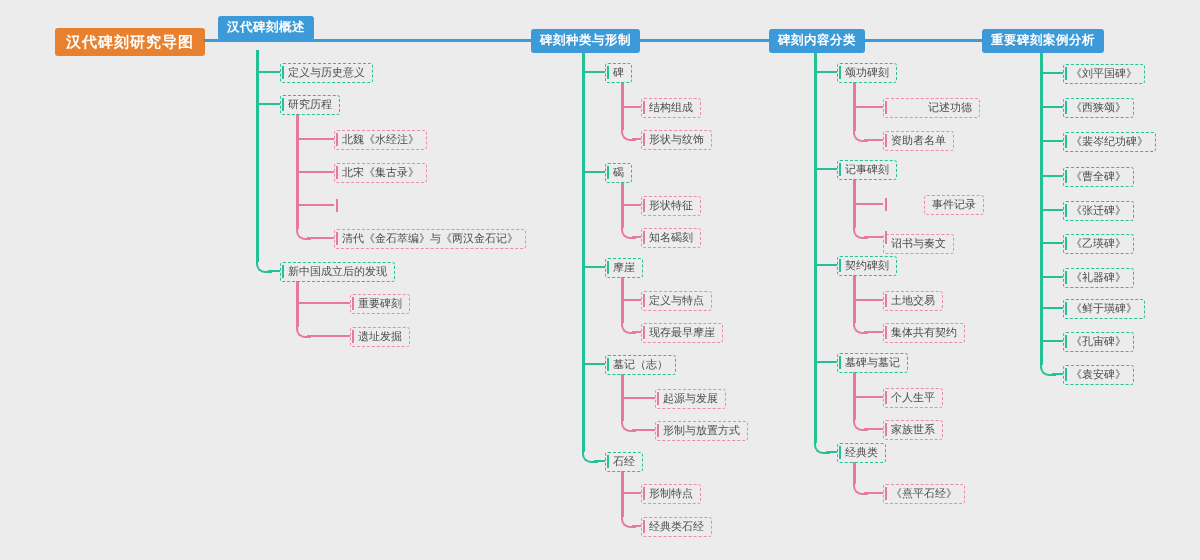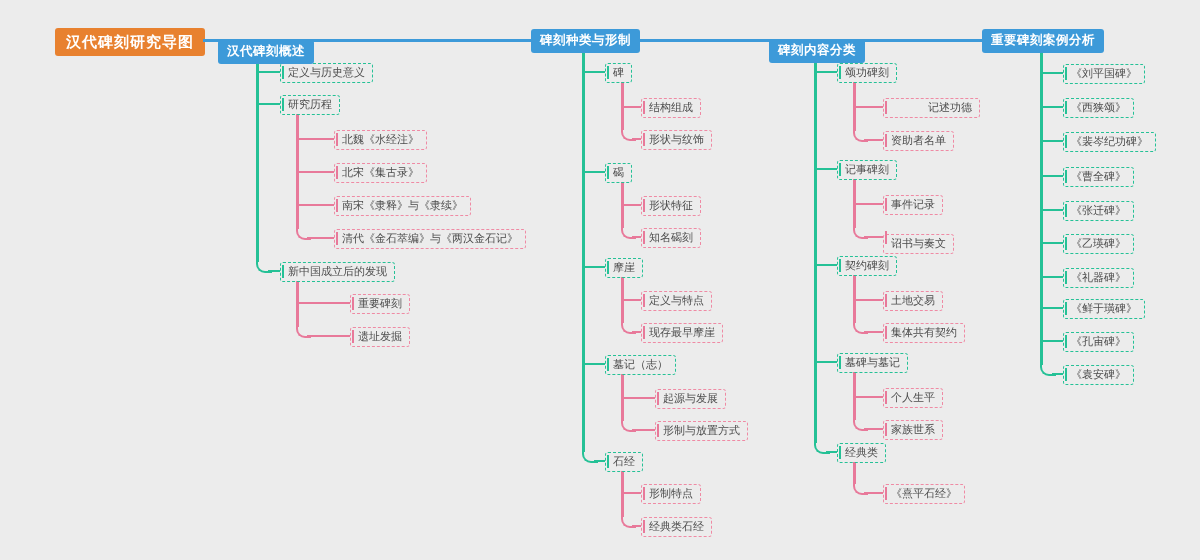--- a/index.html
+++ b/index.html
@@ -81,38 +81,37 @@
     border-width:0 0 2.6px 2.6px;
     border-bottom-left-radius:9px;
   }
 </style>
 </head>
 <body>
 
 <div id="canvas">
     <div class="node root" style="left: 55px; top: 28px;">汉代碑刻研究导图</div>
     <div class="edge h-blue" style="left: 203px; top: 39px; width: 800px; background: rgb(61, 154, 217);"></div>
-    <div class="node lvl1" style="left: 218px; top: 40px;">汉代碑刻概述</div>
+    <div class="node lvl1" style="left: 218px; top: 16px;">汉代碑刻概述</div>
     <div class="edge v-green" style="left: 256px; top: 50px; height: 212px;"></div>
     <div class="elbow elbow-bl elbow-green" style="left: 256px; top: 262px; width: 14px; height: 9px;"></div>
     <div class="node lvl2" style="left: 280px; top: 63px;">定义与历史意义</div>
     <div class="edge stub-green" style="left: 256px; top: 71px; width: 24px;"></div>
     <div class="tick tick-green" style="left: 282px; top: 66px; height: 13px;"></div>
     <div class="node lvl2" style="left: 280px; top: 95px;">研究历程</div>
     <div class="edge stub-green" style="left: 256px; top: 103px; width: 24px;"></div>
     <div class="tick tick-green" style="left: 282px; top: 98px; height: 13px;"></div>
     <div class="edge v-pink" style="left: 296px; top: 114px; height: 115px;"></div>
     <div class="elbow elbow-bl elbow-pink" style="left: 296px; top: 229px; width: 13px; height: 9px;"></div>
     <div class="node lvl3" style="left: 334px; top: 130px;">北魏《水经注》</div>
     <div class="edge stub-pink" style="left: 296px; top: 138px; width: 38px;"></div>
     <div class="tick tick-pink" style="left: 336px; top: 133px; height: 13px;"></div>
     <div class="node lvl3" style="left: 334px; top: 163px;">北宋《集古录》</div>
     <div class="edge stub-pink" style="left: 296px; top: 171px; width: 38px;"></div>
     <div class="tick tick-pink" style="left: 336px; top: 166px; height: 13px;"></div>
-    <div class="node lvl3" style="left: 334px; top: 196px;">南宋《隶释》与《隶续》</div>
     <div class="edge stub-pink" style="left: 296px; top: 204px; width: 38px;"></div>
     <div class="tick tick-pink" style="left: 336px; top: 199px; height: 13px;"></div>
     <div class="node lvl3" style="left: 334px; top: 229px;">清代《金石萃编》与《两汉金石记》</div>
     <div class="edge stub-pink" style="left: 307px; top: 237px; width: 27px;"></div>
     <div class="tick tick-pink" style="left: 336px; top: 232px; height: 13px;"></div>
     <div class="node lvl2" style="left: 280px; top: 262px;">新中国成立后的发现</div>
     <div class="edge stub-green" style="left: 268px; top: 270px; width: 12px;"></div>
     <div class="tick tick-green" style="left: 282px; top: 265px; height: 13px;"></div>
     <div class="edge v-pink" style="left: 296px; top: 281px; height: 46px;"></div>
     <div class="elbow elbow-bl elbow-pink" style="left: 296px; top: 327px; width: 13px; height: 9px;"></div>
@@ -173,40 +172,40 @@
     <div class="edge stub-green" style="left: 594px; top: 460px; width: 11px;"></div>
     <div class="tick tick-green" style="left: 607px; top: 455px; height: 13px;"></div>
     <div class="edge v-pink" style="left: 621px; top: 471px; height: 46px;"></div>
     <div class="elbow elbow-bl elbow-pink" style="left: 621px; top: 517px; width: 13px; height: 9px;"></div>
     <div class="node lvl3" style="left: 641px; top: 484px;">形制特点</div>
     <div class="edge stub-pink" style="left: 621px; top: 492px; width: 20px;"></div>
     <div class="tick tick-pink" style="left: 643px; top: 487px; height: 13px;"></div>
     <div class="node lvl3" style="left: 641px; top: 517px;">经典类石经</div>
     <div class="edge stub-pink" style="left: 632px; top: 525px; width: 9px;"></div>
     <div class="tick tick-pink" style="left: 643px; top: 520px; height: 13px;"></div>
-    <div class="node lvl1" style="left: 769px; top: 29px; margin-top: 10px;">碑刻内容分类</div>
+    <div class="node lvl1" style="left: 769px; top: 29px;">碑刻内容分类</div>
     <div class="edge v-green" style="left: 814px; top: 50px; height: 393px;"></div>
     <div class="elbow elbow-bl elbow-green" style="left: 814px; top: 443px; width: 14px; height: 9px;"></div>
     <div class="node lvl2" style="left: 837px; top: 63px;">颂功碑刻</div>
     <div class="edge stub-green" style="left: 814px; top: 71px; width: 23px;"></div>
     <div class="tick tick-green" style="left: 839px; top: 66px; height: 13px;"></div>
     <div class="edge v-pink" style="left: 853px; top: 82px; height: 49px;"></div>
     <div class="elbow elbow-bl elbow-pink" style="left: 853px; top: 131px; width: 13px; height: 9px;"></div>
     <div class="node lvl3" style="left: 883px; top: 98px; padding-left: 44px;">记述功德</div>
     <div class="edge stub-pink" style="left: 853px; top: 106px; width: 30px;"></div>
     <div class="tick tick-pink" style="left: 885px; top: 101px; height: 13px;"></div>
     <div class="node lvl3" style="left: 883px; top: 131px;">资助者名单</div>
     <div class="edge stub-pink" style="left: 864px; top: 139px; width: 19px;"></div>
     <div class="tick tick-pink" style="left: 885px; top: 134px; height: 13px;"></div>
     <div class="node lvl2" style="left: 837px; top: 160px;">记事碑刻</div>
     <div class="edge stub-green" style="left: 814px; top: 168px; width: 23px;"></div>
     <div class="tick tick-green" style="left: 839px; top: 163px; height: 13px;"></div>
     <div class="edge v-pink" style="left: 853px; top: 179px; height: 49px;"></div>
     <div class="elbow elbow-bl elbow-pink" style="left: 853px; top: 228px; width: 13px; height: 9px;"></div>
-    <div class="node lvl3" style="left: 883px; top: 195px; text-align: center;">事件记录</div>
+    <div class="node lvl3" style="left: 924px; top: 195px; text-align: center;">事件记录</div>
     <div class="edge stub-pink" style="left: 853px; top: 203px; width: 30px;"></div>
     <div class="tick tick-pink" style="left: 885px; top: 198px; height: 13px;"></div>
     <div class="node lvl3" style="left: 883px; top: 234px;">诏书与奏文</div>
     <div class="edge stub-pink" style="left: 864px; top: 236px; width: 19px;"></div>
     <div class="tick tick-pink" style="left: 885px; top: 231px; height: 13px;"></div>
     <div class="node lvl2" style="left: 837px; top: 256px;">契约碑刻</div>
     <div class="edge stub-green" style="left: 814px; top: 264px; width: 23px;"></div>
     <div class="tick tick-green" style="left: 839px; top: 259px; height: 13px;"></div>
     <div class="edge v-pink" style="left: 853px; top: 275px; height: 48px;"></div>
     <div class="elbow elbow-bl elbow-pink" style="left: 853px; top: 323px; width: 13px; height: 9px;"></div>

